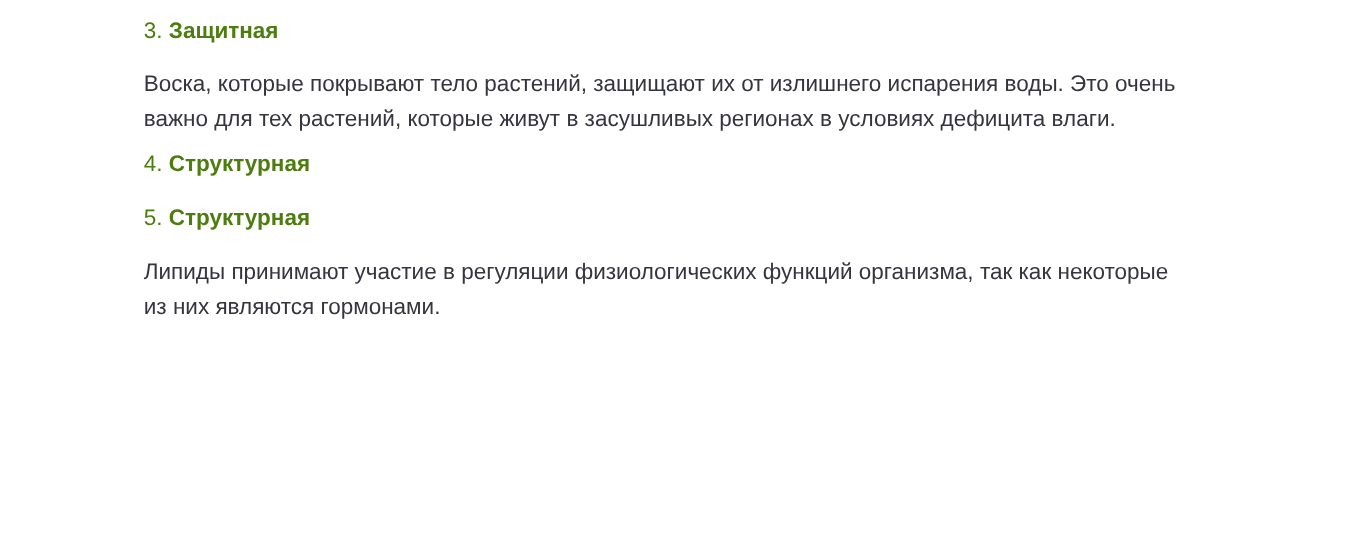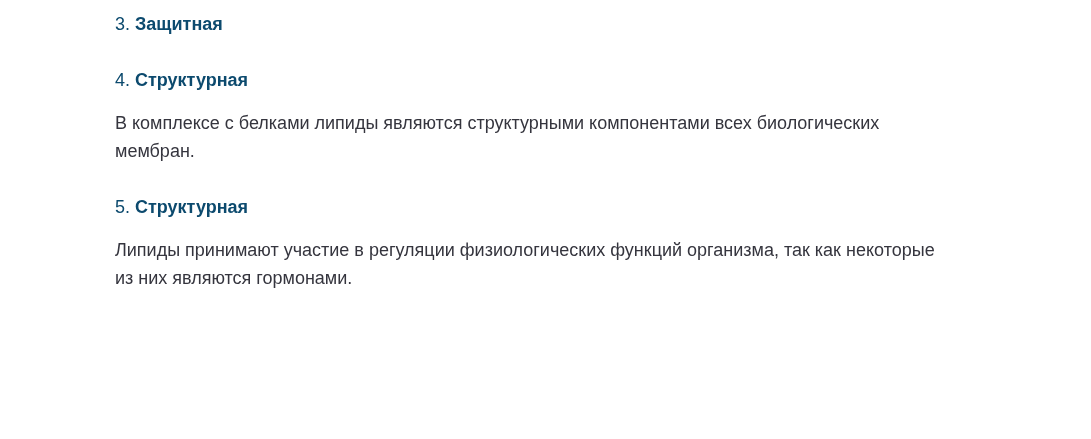--- a/index.html
+++ b/index.html
@@ -15,49 +15,49 @@
     color: #35353e;
   }
   .article {
     box-sizing: border-box;
     width: 1091px;
     padding: 10px 116px 0 115px;
     font-size: 18px;
     line-height: 28px;
   }
   .section + .section {
-    margin-top: 28px;
+    margin-top: 8px;
   }
   .heading {
     margin: 0 0 15px 0;
     font-size: 18px;
     line-height: 28px;
-    color: #0c4a6e;
+    color: #4d7c0f;
   }
   .heading .ttl {
     font-weight: 700;
   }
   .article p {
     margin: 0 0 8px 0;
     white-space: pre-line;
   }
 </style>
 </head>
 <body>
 
 <div class="article">
 
   <div class="section">
     <div class="heading"><span class="num">3.</span> <span class="ttl">Защитная</span></div>
+    <p>Воска, которые покрывают тело растений, защищают их от излишнего испарения воды. Это очень
+важно для тех растений, которые живут в засушливых регионах в условиях дефицита влаги.</p>
   </div>
 
   <div class="section">
     <div class="heading"><span class="num">4.</span> <span class="ttl">Структурная</span></div>
-    <p>В комплексе с белками липиды являются структурными компонентами всех биологических
-мембран.</p>
   </div>
 
   <div class="section">
     <div class="heading"><span class="num">5.</span> <span class="ttl">Структурная</span></div>
     <p>Липиды принимают участие в регуляции физиологических функций организма, так как некоторые
 из них являются гормонами.</p>
   </div>
 
 </div>
 

